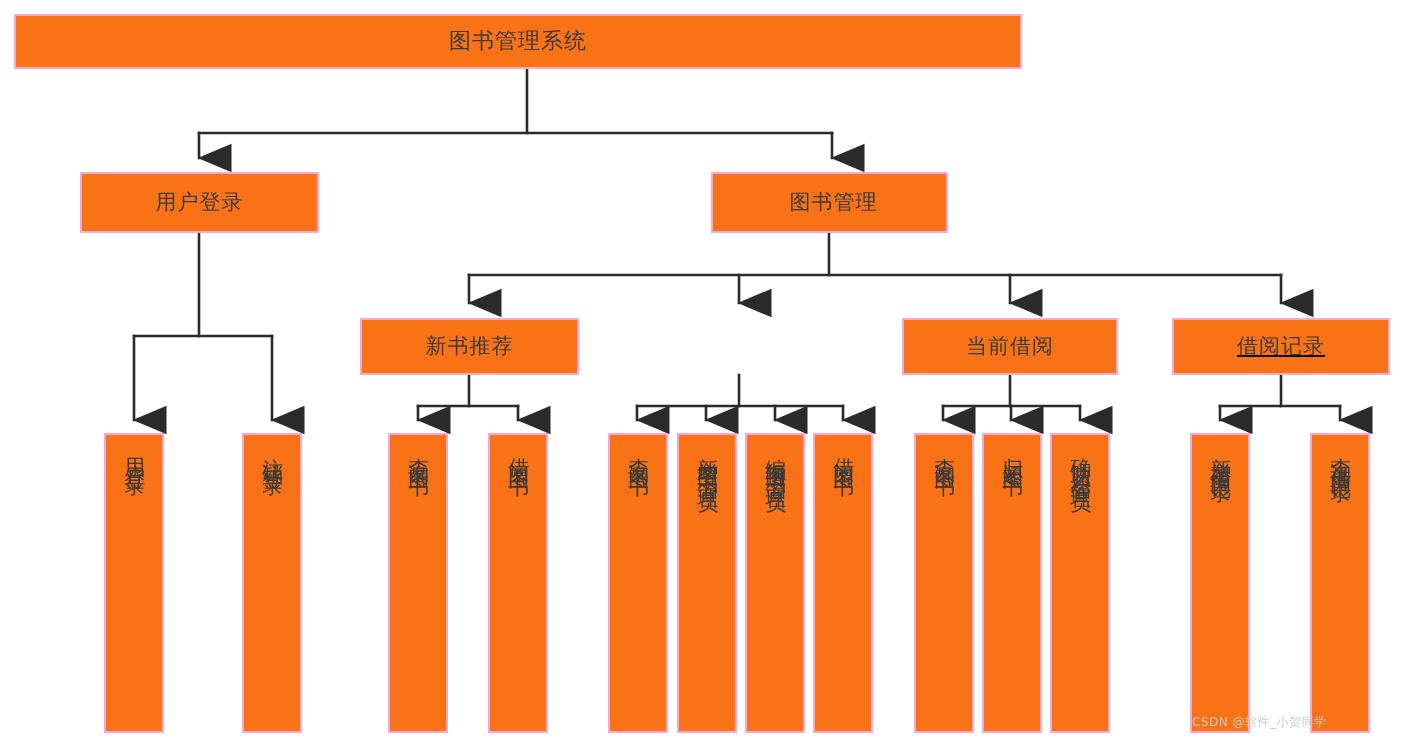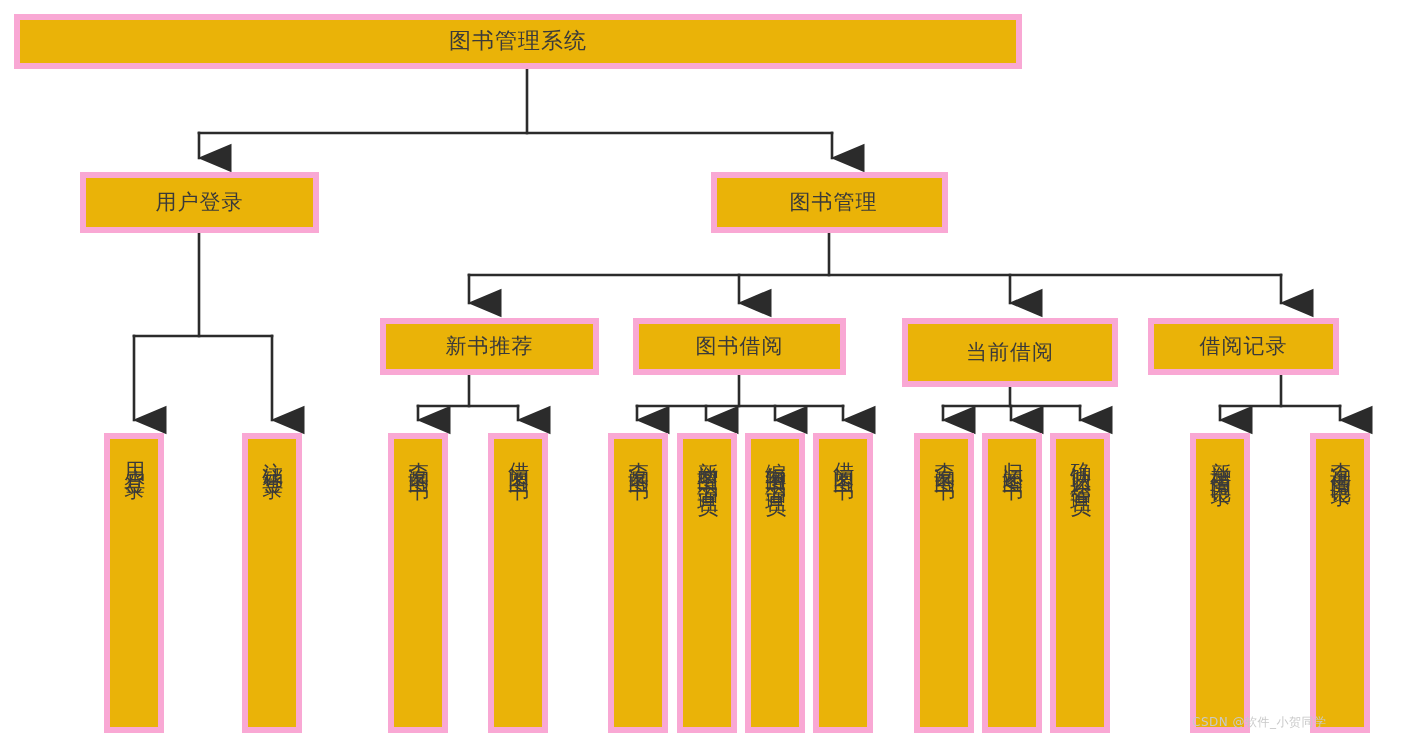--- a/index.html
+++ b/index.html
@@ -1,19 +1,19 @@
 <!DOCTYPE html>
 <html><head>
 <meta charset="utf-8">
 <style>
   html,body{margin:0;padding:0;background:#ffffff;}
   body{width:1405px;height:747px;overflow:hidden;font-family:"DejaVu Sans","Liberation Sans",sans-serif;}
   #stage{position:relative;width:1405px;height:747px;background:#fff;}
   #wires{position:absolute;left:0;top:0;width:1405px;height:747px;}
-  .node{position:absolute;box-sizing:border-box;background:#eab308;border:6px solid #f9a8d4;display:flex;align-items:center;justify-content:center;}
+  .node{position:absolute;box-sizing:border-box;background:#f97316;border:2px solid #f9a8d4;display:flex;align-items:center;justify-content:center;}
   .node .lbl{color:#3a3a3a;line-height:1.12;text-align:center;white-space:pre;}
   .h-node .lbl{font-size:21px;letter-spacing:1px;}
   .root .lbl{font-size:22px;letter-spacing:1px;}
   .v-node{align-items:flex-start;padding-top:6px;}
   .v-node .lbl{writing-mode:vertical-rl;text-orientation:upright;font-size:21px;letter-spacing:6px;}
   .v-node.pad .lbl{letter-spacing:5px;}
   #watermark{position:absolute;left:1192px;top:714px;font-size:12px;color:#c9c9c9;letter-spacing:.5px;white-space:nowrap;}
 </style>
 </head>
 <body>
@@ -74,30 +74,27 @@
     <span class="lbl">图书管理系统</span>
   </div>
 
   <div class="node h-node" style="left:80px;top:172px;width:239px;height:61px;">
     <span class="lbl">用户登录</span>
   </div>
   <div class="node h-node" style="left:711px;top:172px;width:237px;height:61px;padding-left:8px;">
     <span class="lbl">图书管理</span>
   </div>
 
-  <div class="node h-node" style="left:360px;top:318px;width:219px;height:57px;margin-left:20px;">
+  <div class="node h-node" style="left:360px;top:318px;width:219px;height:57px;">
     <span class="lbl">新书推荐</span>
   </div>
-  <div class="node h-node" style="left:633px;top:318px;width:213px;height:57px;">
-    <span class="lbl">图书借阅</span>
-  </div>
-  <div class="node h-node" style="left:902px;top:318px;width:216px;height:69px;align-items:center;">
+  <div class="node h-node" style="left:902px;top:318px;width:216px;height:57px;align-items:center;">
     <span class="lbl">当前借阅</span>
   </div>
-  <div class="node h-node" style="left:1148px;top:318px;width:191px;height:57px;">
+  <div class="node h-node" style="left:1172px;top:318px;width:218px;height:57px;text-decoration:underline;">
     <span class="lbl">借阅记录</span>
   </div>
 
   <div class="node v-node" style="left:104px;top:433px;width:60px;height:300px;">
     <span class="lbl">用户登录</span>
   </div>
   <div class="node v-node" style="left:242px;top:433px;width:60px;height:300px;">
     <span class="lbl">注销登录</span>
   </div>
 

